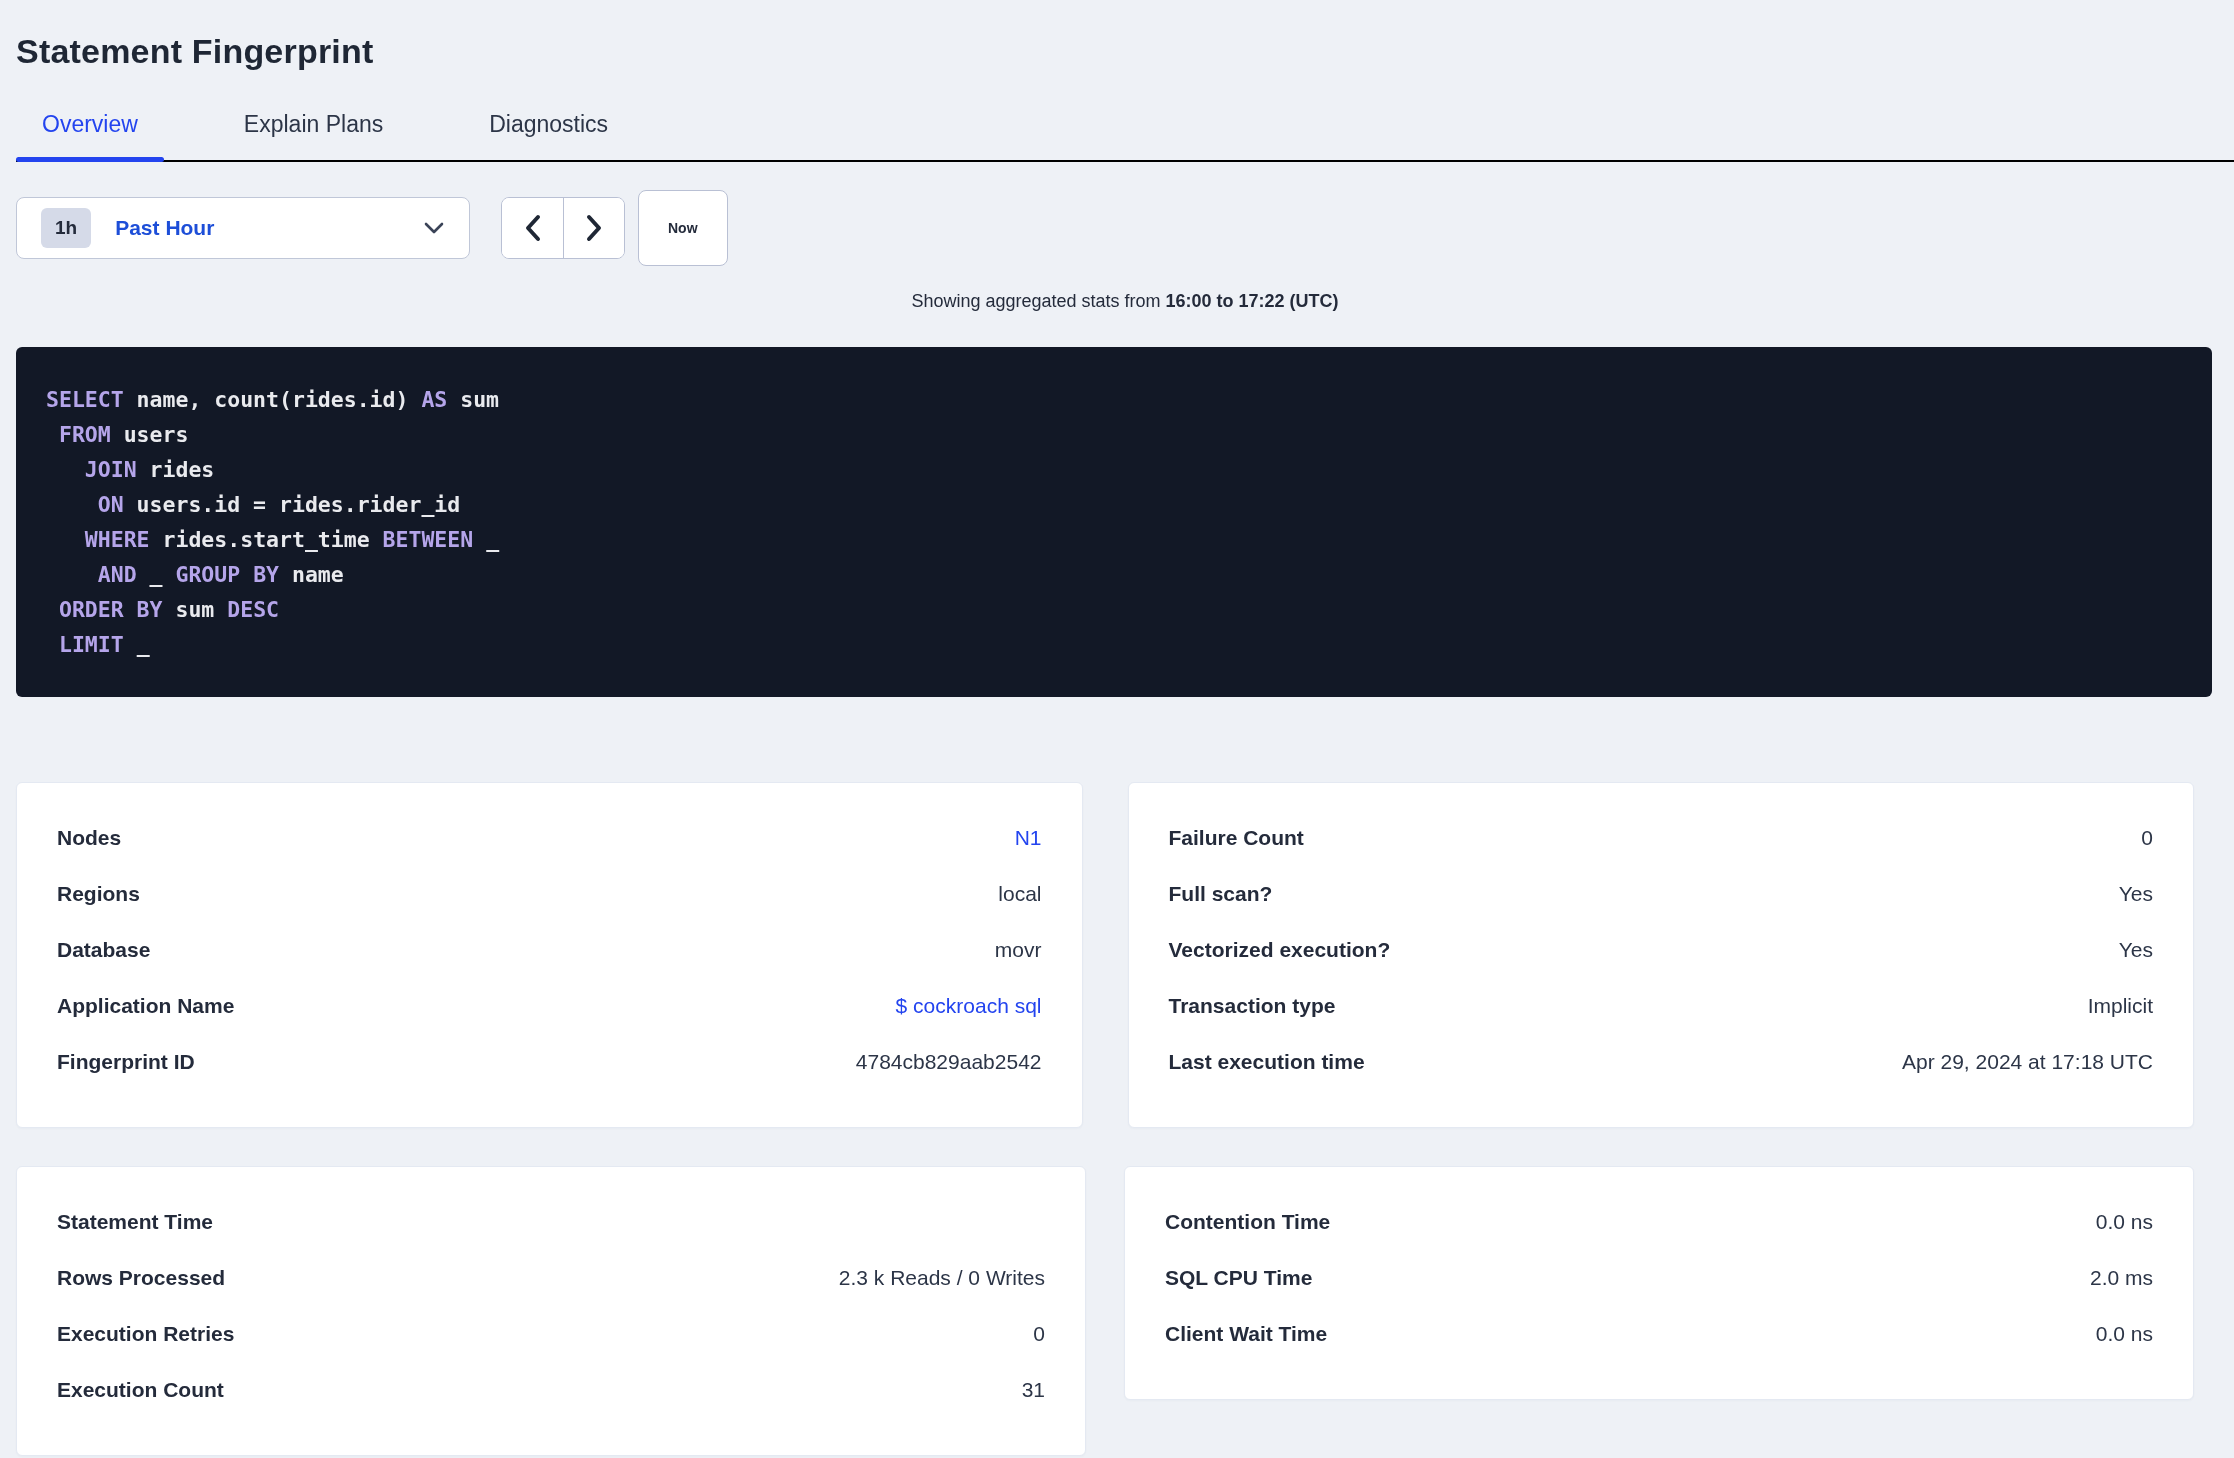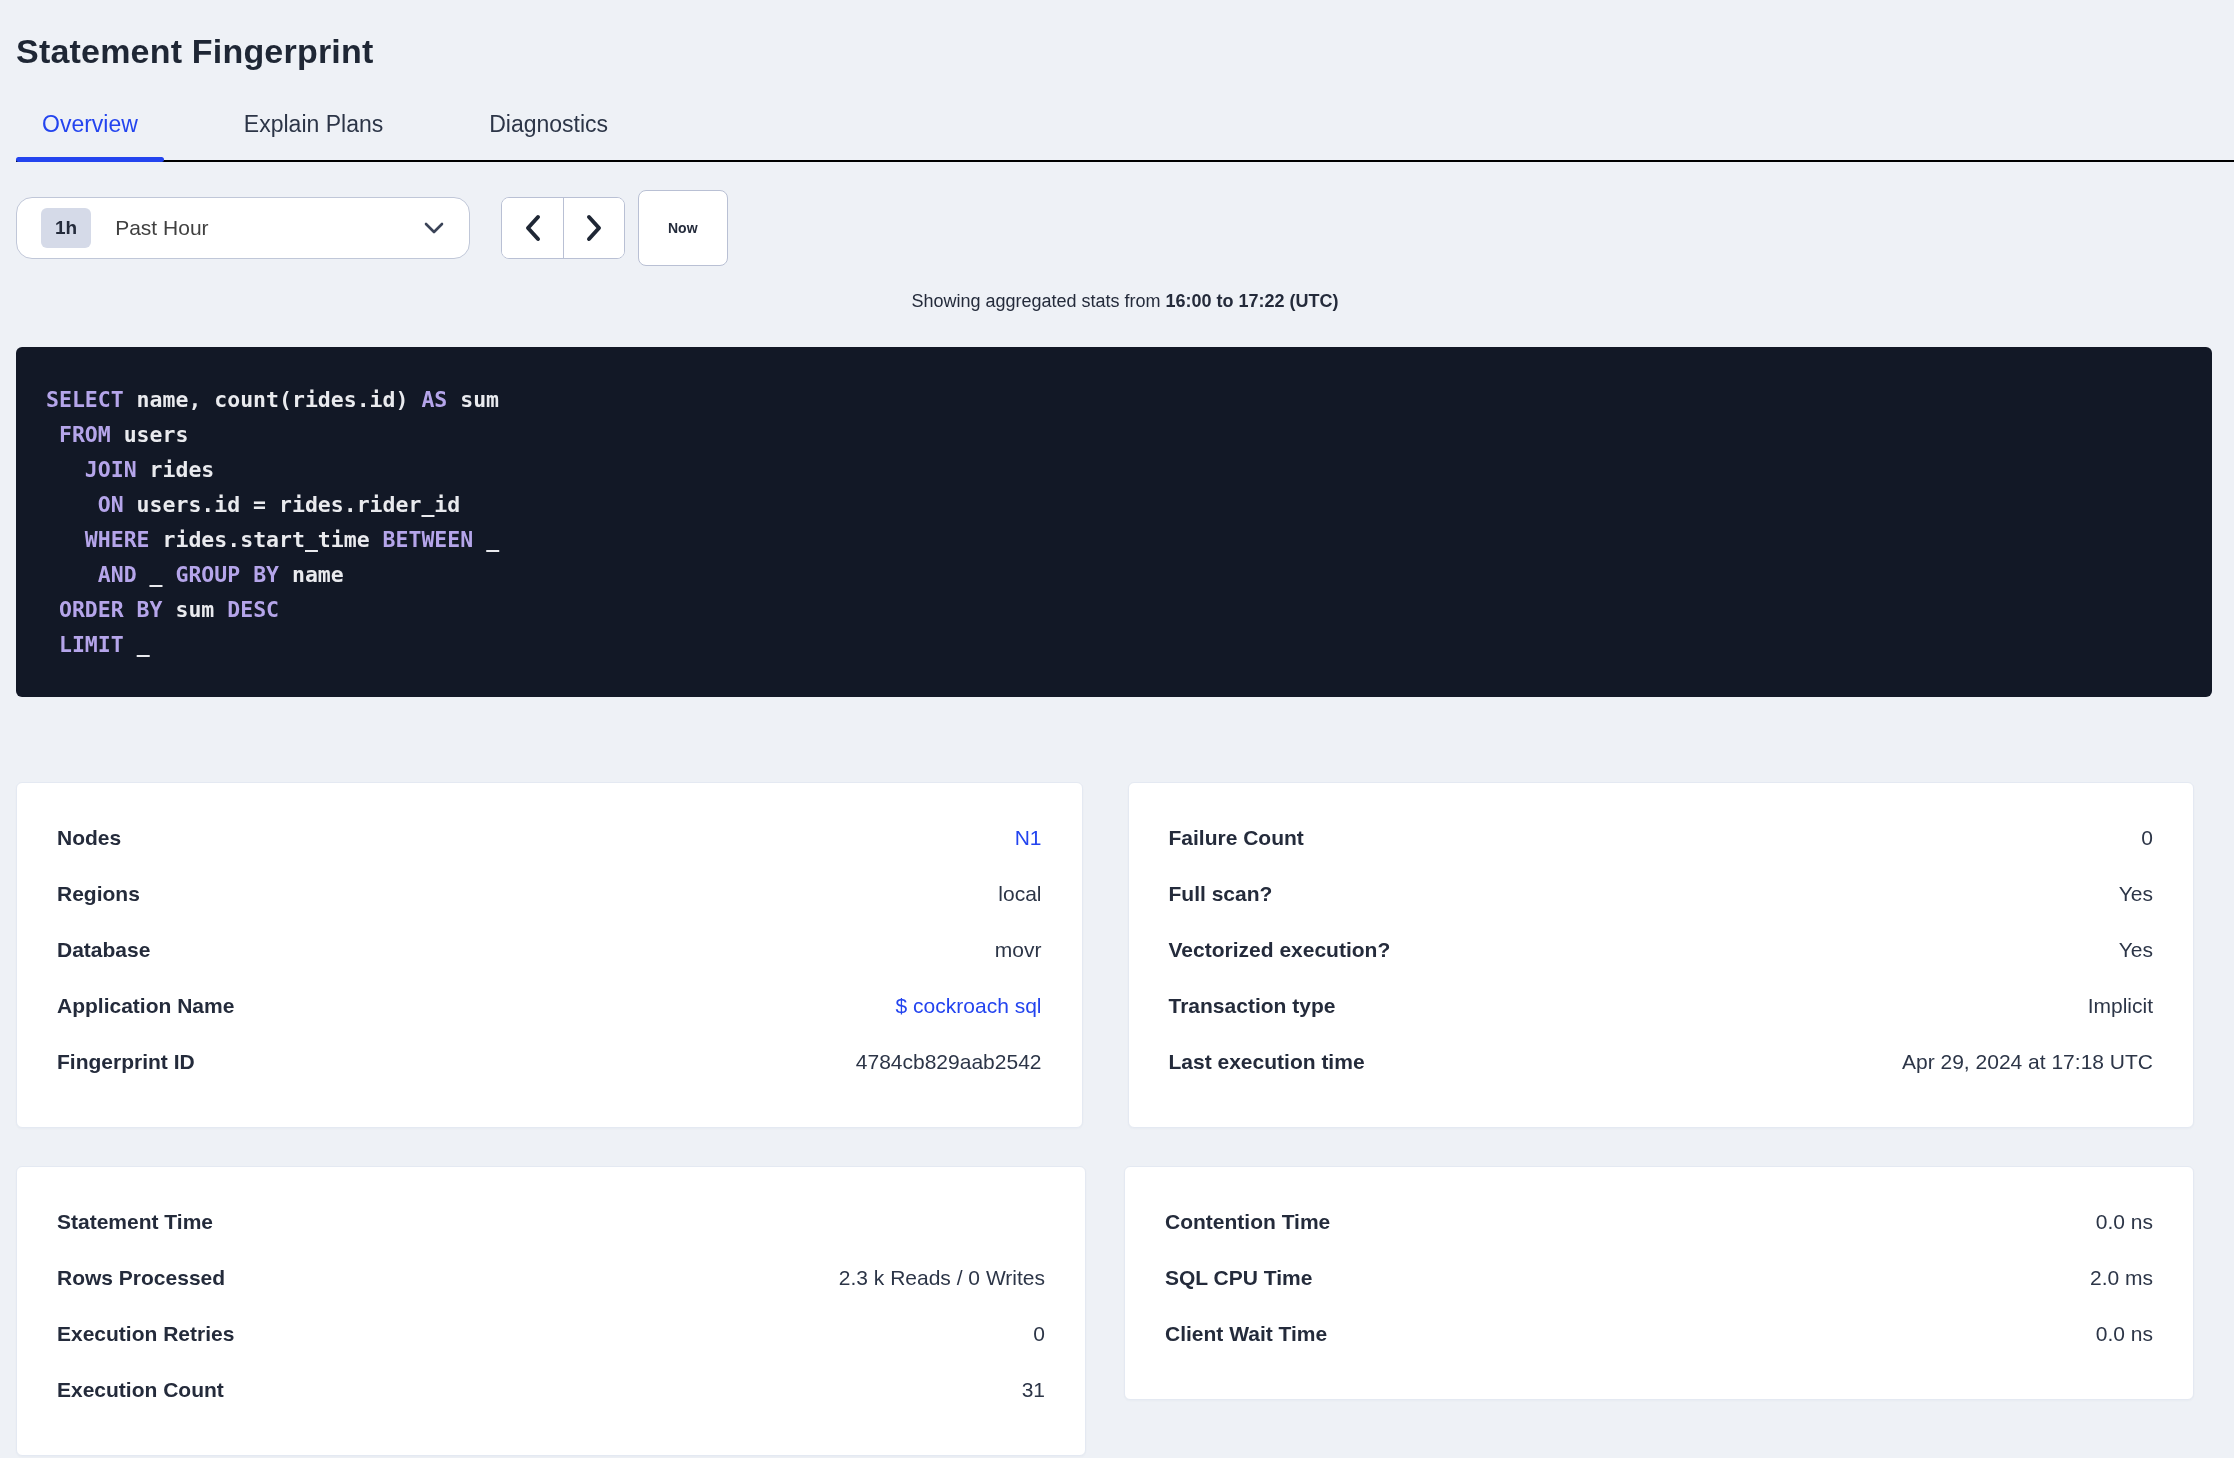--- a/index.html
+++ b/index.html
@@ -52,36 +52,36 @@
   .toolbar {
     display: flex;
     align-items: center;
     margin-top: 28px;
   }
   .time-dropdown {
     width: 454px;
     height: 62px;
     background: #ffffff;
     border: 1.5px solid #c0c7d8;
-    border-radius: 16px;
+    border-radius: 8px;
     display: flex;
     align-items: center;
     padding: 0 24px;
     cursor: pointer;
   }
   .interval-badge {
     background: #d5dae8;
     color: #242b3b;
     font-size: 19px;
     font-weight: 700;
     border-radius: 6px;
     padding: 9px 14px;
     margin-right: 24px;
   }
-  .time-label { font-size: 21px; color: #404040; flex: 1; }
+  .time-label { font-size: 21px; color: #1d4ed8; flex: 1; font-weight: bold; }
   .chev-svg { display: block; }
 
   .arrow-group {
     display: flex;
     margin-left: 31px;
     border: 1.5px solid #b9c0d4;
     border-radius: 8px;
     background: #ffffff;
     overflow: hidden;
     height: 62px;

